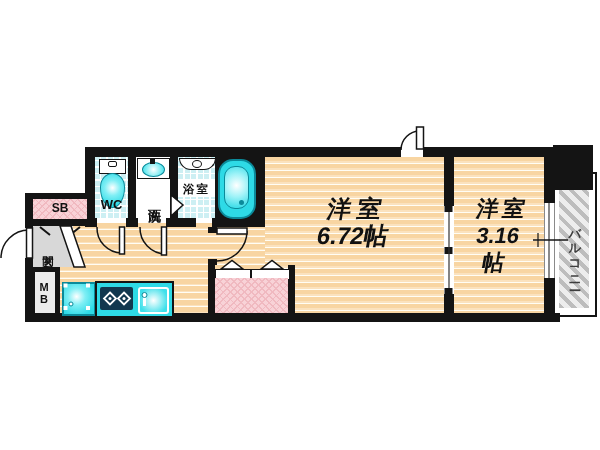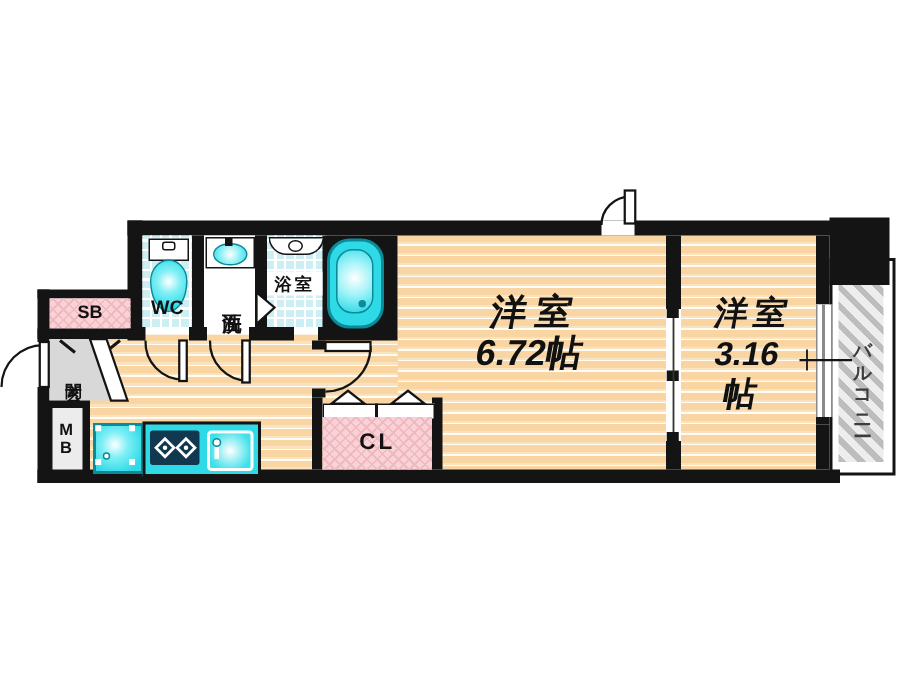--- a/index.html
+++ b/index.html
@@ -166,21 +166,20 @@
       <circle cx="71" cy="304" r="2" fill="#ffffff" stroke="#0B8A9A" stroke-width="1"></circle>
     </g>
   </svg>
 
   <div class="lbl" style="left:95px;top:197px;width:33px;font-size:13px;">WC</div>
   <div class="lbl vert" style="left:145px;top:177px;height:44px;font-size:13px;">洗面</div>
   <div class="lbl" style="left:178px;top:182px;width:37px;font-size:11.5px;letter-spacing:2px;">浴室</div>
   <div class="lbl" style="left:33px;top:201px;width:54px;font-size:12px;">SB</div>
   <div class="lbl vert" style="left:40px;top:229px;height:36px;font-size:11px;">玄関</div>
   <div class="lbl vert" style="left:38px;top:275px;height:36px;font-size:11px;">MB</div>
-  <div class="lbl" style="left:215px;top:286px;width:73px;font-size:15px;letter-spacing:2px;">CL</div>
   <div class="lbl vert" style="left:566px;top:196px;height:112px;font-size:12.5px;color:#3d3d3d;letter-spacing:2px;">バルコニー</div>
 
   <div class="roomlbl" style="left:265px;top:195px;width:180px;font-size:24px;">
     <div style="letter-spacing:6px;">洋室</div>
     <div>6.72帖</div>
   </div>
   <div class="roomlbl" style="left:452px;top:195px;width:92px;font-size:22px;">
     <div style="letter-spacing:4px;">洋室</div>
     <div>3.16</div>
     <div>帖</div>

